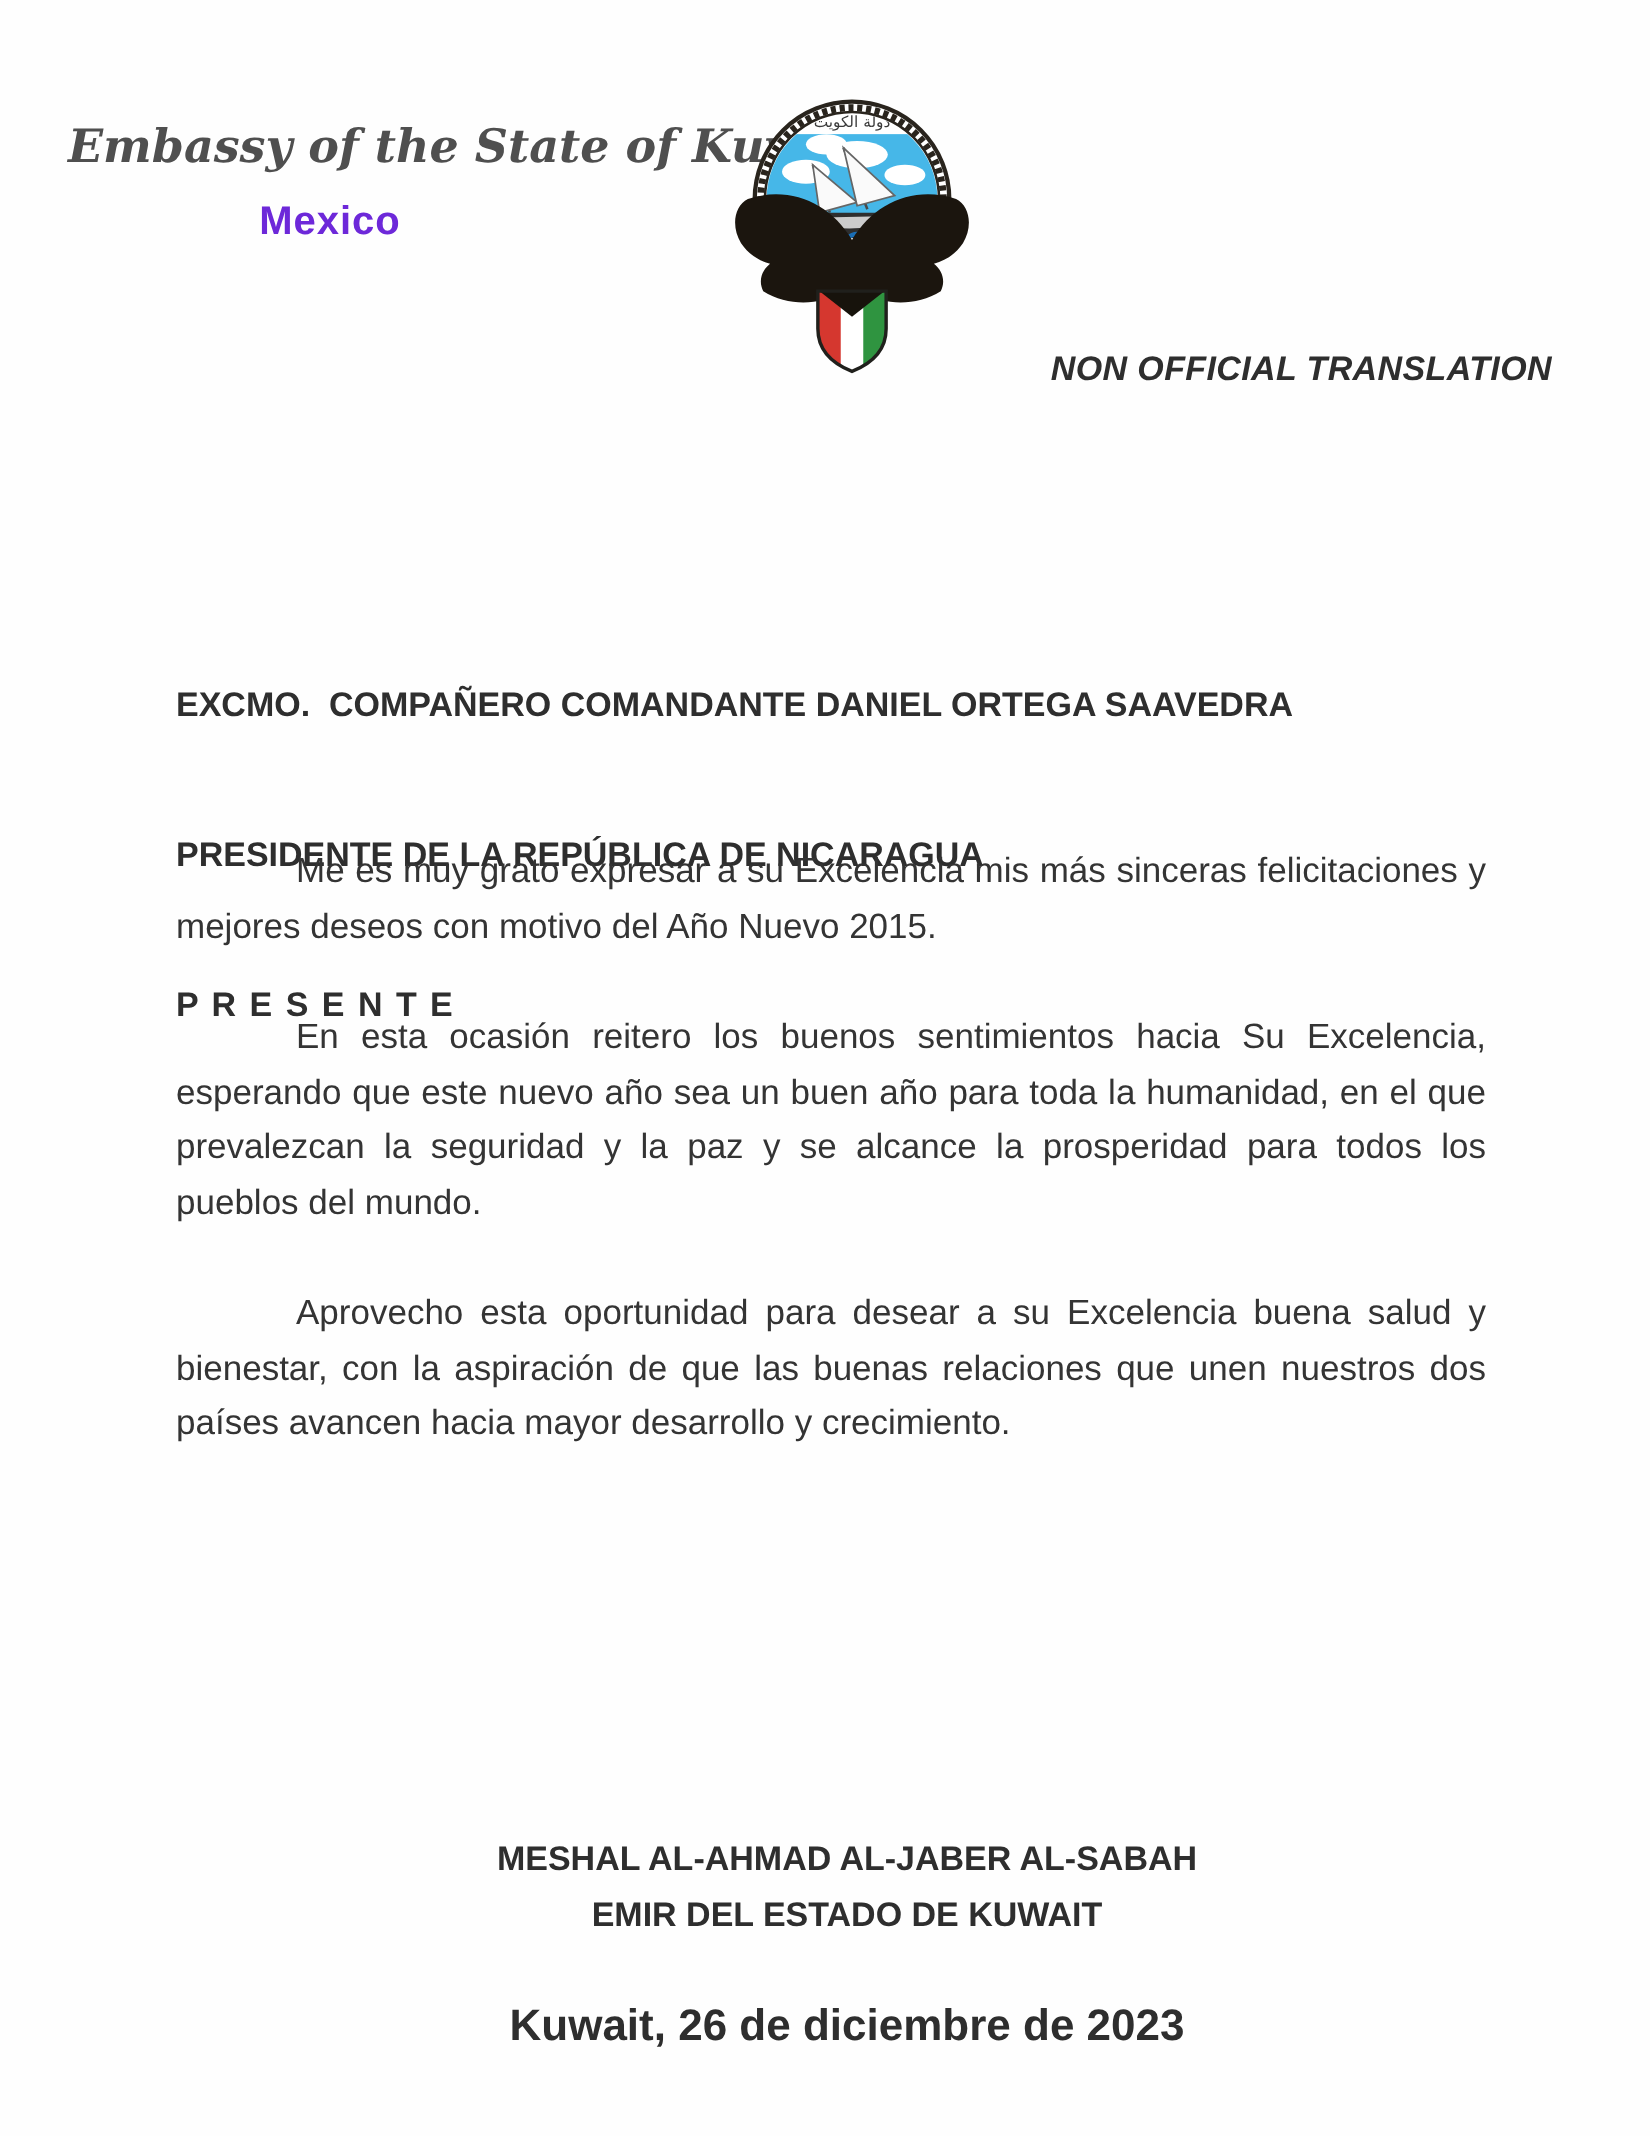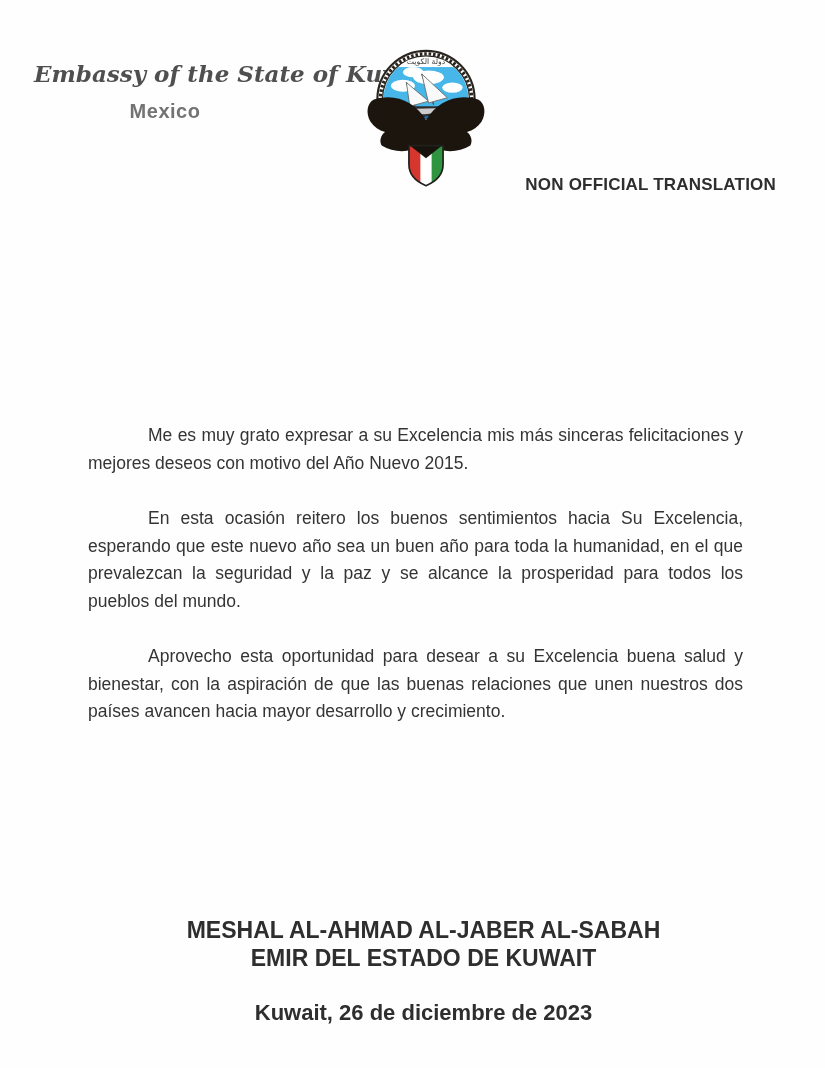--- a/index.html
+++ b/index.html
@@ -27,21 +27,21 @@
     font-weight: 600;
     font-size: 23px;
     color: #4f4f4f;
     white-space: nowrap;
   }
   .embassy-city {
     margin-top: 13px;
     font-size: 20px;
     font-weight: bold;
     letter-spacing: 0.5px;
-    color: #737373;
+    color: #6d28d9;
   }
   .emblem-wrap {
     position: absolute;
     left: 362px; top: 34px;
     width: 128px; height: 160px;
   }
   .header-right {
     position: absolute;
     right: 26px; top: 44px;
     width: 280px;
@@ -53,20 +53,21 @@
   .arabic-line1 { font-size: 31px; line-height: 1.3; }
   .arabic-line2 { font-size: 25px; line-height: 1.2; }
   .translation-note {
     position: absolute;
     right: 49px; top: 175px;
     font-size: 17px;
     font-weight: bold;
     letter-spacing: 0.2px;
     color: #2e2e2e;
     white-space: nowrap;
+    font-style: italic;
   }
   
   .recipient {
     position: absolute;
     left: 88px; top: 290px;
     font-size: 17px;
     font-weight: bold;
     line-height: 25px;
     color: #2e2e2e;
     white-space: pre-wrap;
@@ -93,21 +94,21 @@
     text-indent: 60px;
     width: 650px;
   }
   
   .signature-block {
     position: absolute;
     left: 0; top: 916px;
     width: 100%;
     text-align: center;
     font-weight: bold;
-    font-size: 23px;
+    font-size: 17px;
     line-height: 28px;
     color: #2e2e2e;
     padding-left: 22px;
   }
   .dateline {
     position: absolute;
     left: 0; top: 1000px;
     width: 100%;
     text-align: center;
     font-weight: bold;
@@ -183,20 +184,25 @@
           <path d="M56,126 L94,126 L75,141 Z" fill="#17130c"></path>
         </g>
         <path d="M55,126 L95,126 L95,148 Q95,165 75,173 Q55,165 55,148 Z" fill="none" stroke="#20201c" stroke-width="2"></path>
       </g>
     </svg>
   </div>
 
 
   <div class="translation-note">NON OFFICIAL TRANSLATION</div>
 
+  <div class="recipient">
+    <div>EXCMO.  COMPAÑERO COMANDANTE DANIEL ORTEGA SAAVEDRA</div>
+    <div>PRESIDENTE DE LA REPÚBLICA DE NICARAGUA</div>
+    <div class="presente">P R E S E N T E</div>
+  </div>
 
   <div class="letter-body">
     <p>Me es muy grato expresar a su Excelencia mis más sinceras felicitaciones y mejores deseos con motivo del Año Nuevo 2015.</p>
     <p>En esta ocasión reitero los buenos sentimientos hacia Su Excelencia, esperando que este nuevo año sea un buen año para toda la humanidad, en el que prevalezcan la seguridad y la paz y se alcance la prosperidad para todos los pueblos del mundo.</p>
     <p>Aprovecho esta oportunidad para desear a su Excelencia buena salud y bienestar, con la aspiración de que las buenas relaciones que unen nuestros dos países avancen hacia mayor desarrollo y crecimiento.</p>
   </div>
 
 
   <div class="signature-block">
     <div>MESHAL AL-AHMAD AL-JABER AL-SABAH</div>

